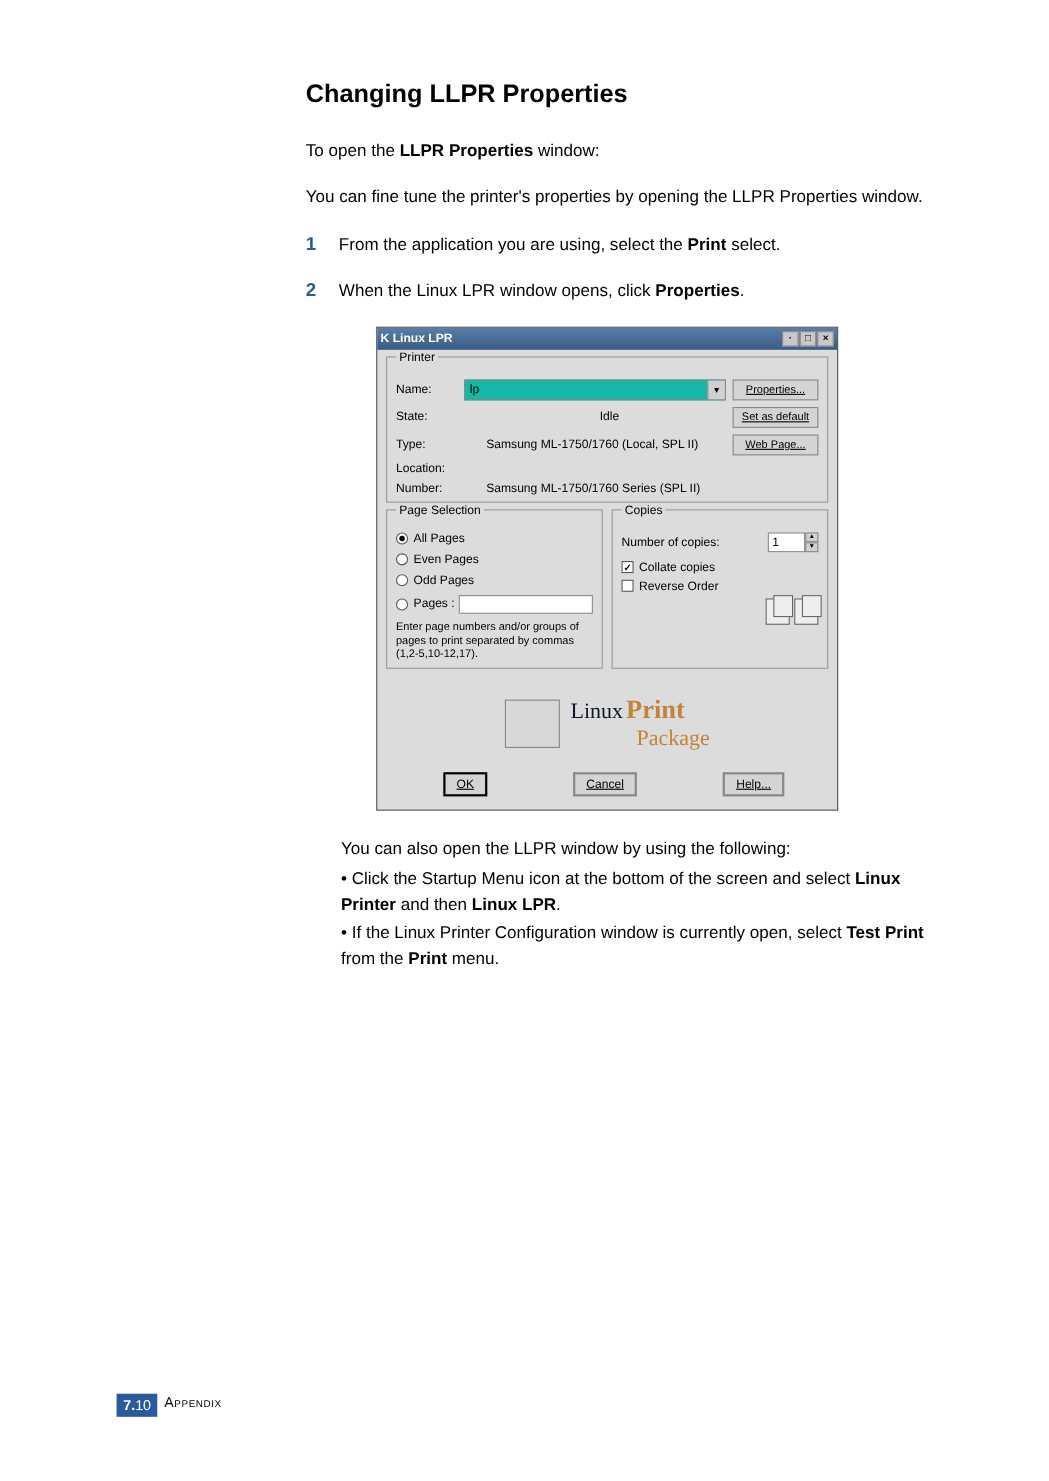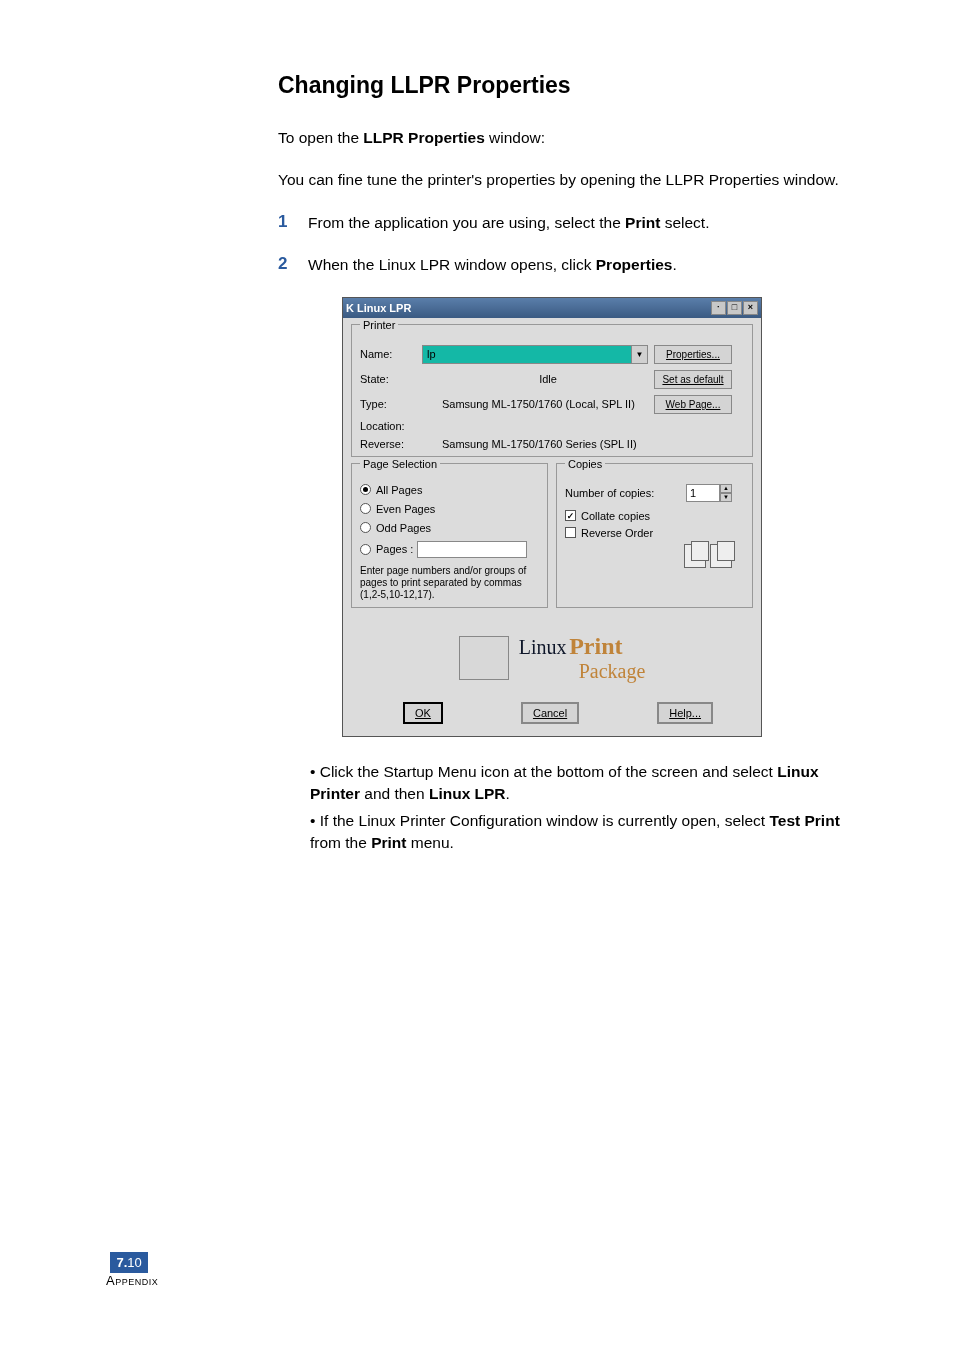--- a/index.html
+++ b/index.html
@@ -8,35 +8,35 @@
   .heading { font-size: 23px; font-weight: bold; margin-bottom: 28px; }
   .para { font-size: 15.5px; line-height: 1.45; margin-bottom: 20px; }
   .para-inline { font-size: 15.5px; line-height: 1.45; }
   .step { display: flex; margin-bottom: 20px; margin-top: 4px; }
   .step-num { color: #2a5a9e; font-weight: bold; font-size: 17px; width: 30px; flex-shrink: 0; }
   .step-body { font-size: 15.5px; line-height: 1.45; }
   .bold { font-weight: bold; }
   .bullet-list { margin-left: 32px; }
   .bullet { font-size: 15.5px; line-height: 1.45; margin-bottom: 4px; }
   .bullet::before { content: "• "; }
-  .footer { position: absolute; left: 106px; bottom: 58px; display: flex; align-items: center; font-size: 13px; flex-direction: column; }
+  .footer { position: absolute; left: 106px; bottom: 58px; display: flex; font-size: 13px; }
   .pg-box { background: #2a5a9e; color: #fff; padding: 3px 6px; font-weight: bold; margin-right: 6px; }
   .pg-white { color: #fff; font-weight: normal; }
   .appendix { font-variant: small-caps; letter-spacing: 0.5px; }
 
   
   .dlg-wrap { margin: 8px 0 24px 64px; }
   .dlg { width: 420px; background: #dcdcdc; border: 1px solid #555; font-family: Arial, sans-serif; font-size: 11px; color: #000; }
   .titlebar { background: linear-gradient(#5a7eaa, #3a5a82); color: #fff; height: 20px; display: flex; align-items: center; padding: 0 3px; }
   .titlebar .k { font-weight: bold; margin-right: 3px; }
   .titlebar .tbtitle { font-weight: bold; font-size: 11px; }
   .titlebar .tbspace { flex: 1; }
   .tbtn { width: 15px; height: 14px; background: #c8c8c8; border: 1px solid #888; margin-left: 1px; display: flex; align-items: center; justify-content: center; font-size: 9px; font-weight: bold; color: #000; line-height: 1; }
   .dlg-body { padding: 6px 8px 8px 8px; }
-  .fset { border: 1px solid #999; padding: 8px 20px 6px 8px; margin-bottom: 6px; }
+  .fset { border: 1px solid #999; padding: 8px 8px 6px 8px; margin-bottom: 6px; }
   .fset-leg { font-size: 11px; padding: 0 3px; background: #dcdcdc; position: relative; top: -14px; margin-bottom: -10px; display: inline-block; }
   .row { display: flex; align-items: center; margin-bottom: 6px; }
   .lbl { width: 62px; font-size: 11px; }
   .valcol { flex: 1; text-align: left; font-size: 11px; padding-left: 20px; }
   .combo { flex: 1; display: flex; align-items: center; background: #14b8a6; border: 1px solid #888; height: 19px; margin-right: 6px; }
   .combo-txt { flex: 1; padding: 0 4px; font-size: 11px; }
   .combo-arrow { width: 16px; height: 100%; background: #d0d0d0; border-left: 1px solid #888; display: flex; align-items: center; justify-content: center; font-size: 8px; }
   .rbtn { width: 78px; height: 19px; background: #d4d4d4; border: 1px solid #888; font-size: 10px; text-decoration: underline; display: flex; align-items: center; justify-content: center; }
   .two-col { display: flex; gap: 8px; }
   .fset.half { flex: 1; }
@@ -121,21 +121,21 @@
           <div class="row">
             <div class="lbl">Type:</div>
             <div class="valcol">Samsung ML-1750/1760 (Local, SPL II)</div>
             <div class="rbtn">Web Page...</div>
           </div>
           <div class="row">
             <div class="lbl">Location:</div>
             <div class="valcol"></div>
           </div>
           <div class="row" style="margin-bottom:0">
-            <div class="lbl">Reverse:</div>
+            <div class="lbl">Number:</div>
             <div class="valcol">Samsung ML-1750/1760 Series (SPL II)</div>
           </div>
         </div>
 
         <div class="two-col">
           <div class="fset half">
             <div class="fset-leg">Page Selection</div>
             <div class="radio-row">
                 <div class="radio sel"></div>
                 <span>All Pages</span>
@@ -193,20 +193,21 @@
           <div class="dbtn ok">OK</div>
           <div class="sp"></div>
           <div class="dbtn">Cancel</div>
           <div class="sp"></div>
           <div class="dbtn">Help...</div>
         </div>
       </div>
     </div>
   </div>
 
+  <p class="para" style="margin-left:32px;margin-bottom:6px">You can also open the LLPR window by using the following:</p>
 
   <div class="bullet-list">
     <p class="bullet">
       <span>Click the Startup Menu icon at the bottom of the screen and select </span><span class="bold">Linux Printer</span><span> and then </span><span class="bold">Linux LPR</span><span>.</span>
     </p>
     <p class="bullet">
       <span>If the Linux Printer Configuration window is currently open, select </span><span class="bold">Test Print</span><span> from the </span><span class="bold">Print</span><span> menu.</span>
     </p>
   </div>
 </div>

